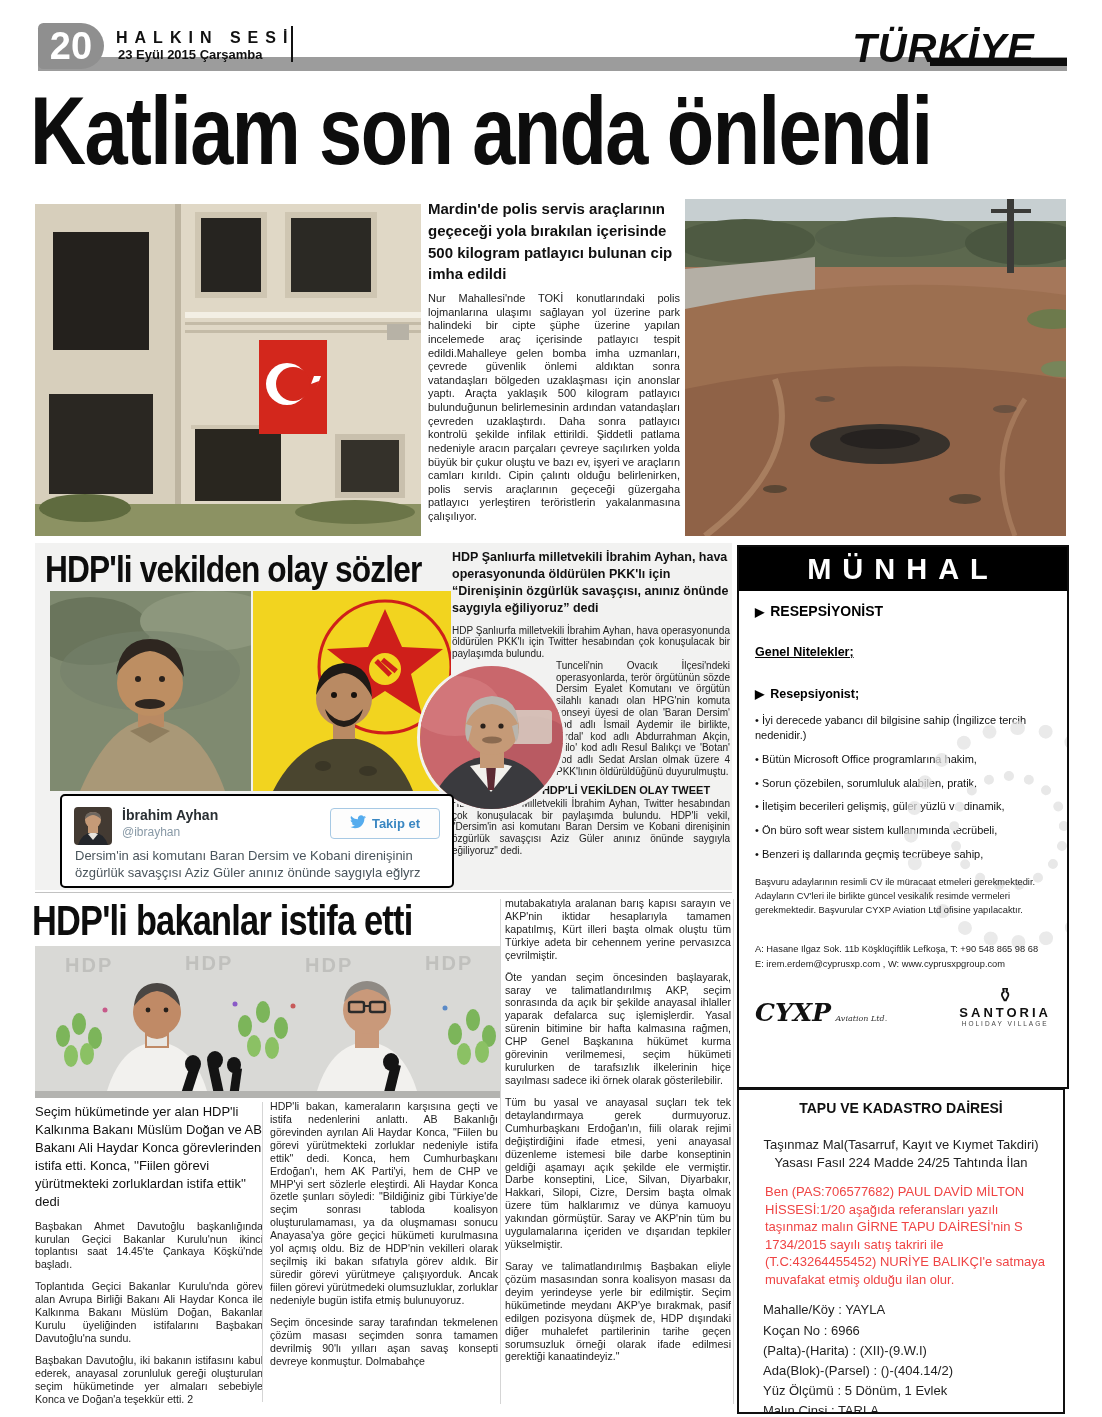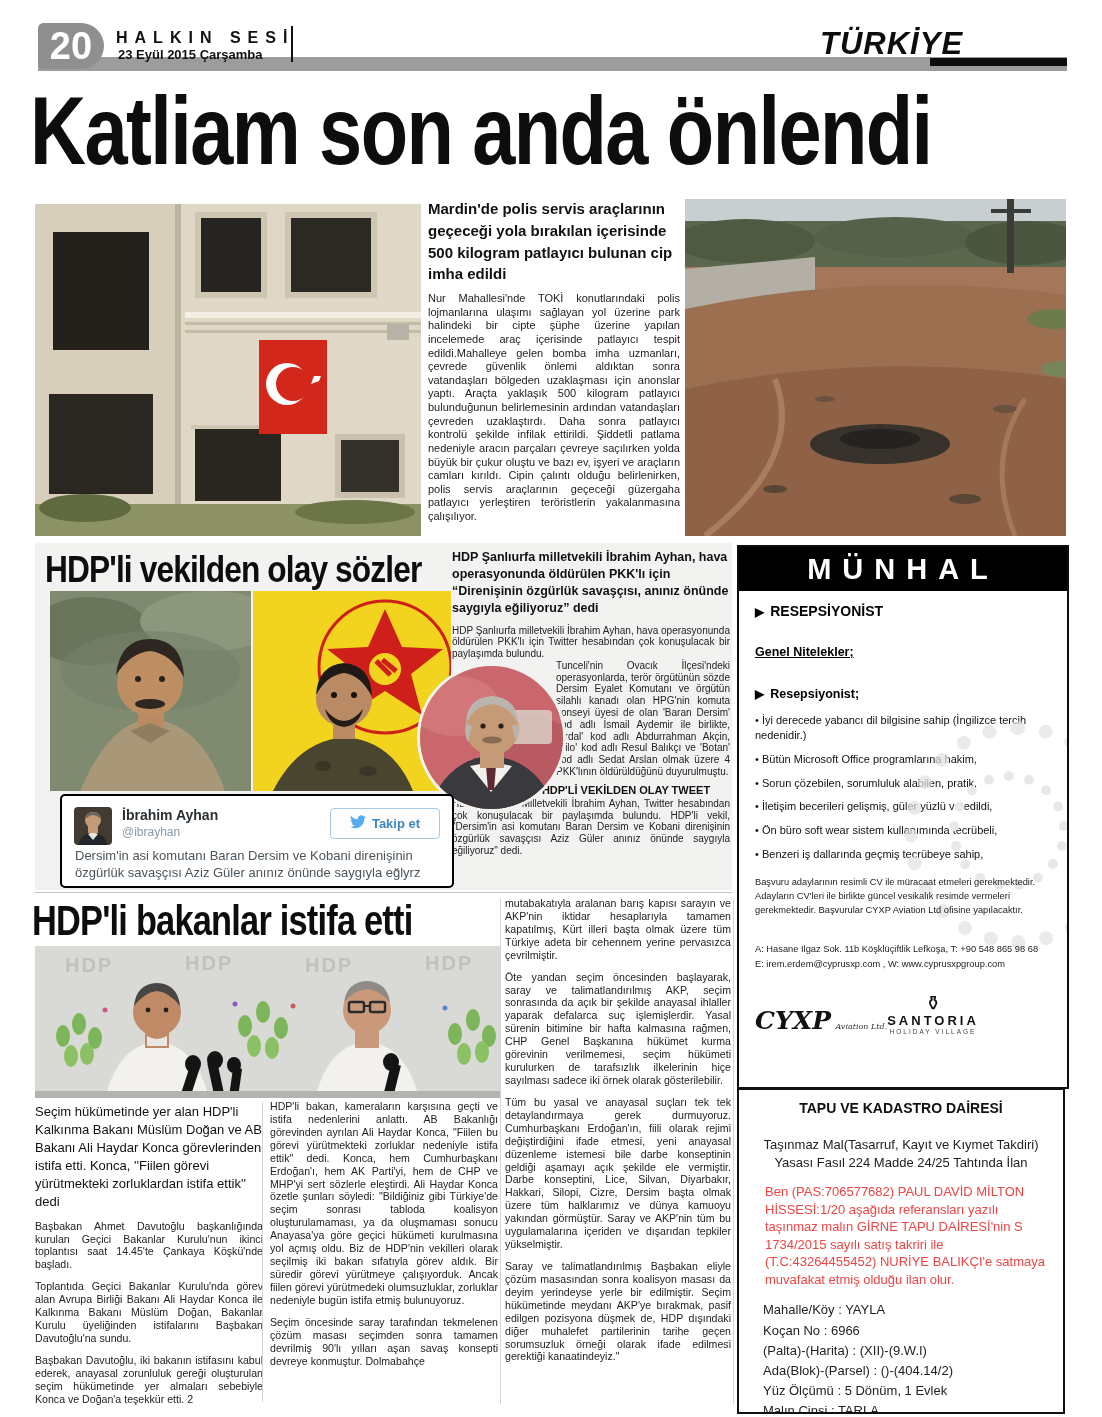--- a/index.html
+++ b/index.html
@@ -8,21 +8,21 @@
   .abs{position:absolute;}
 
   
   .hdr-graybar{left:38px;top:57px;width:1029px;height:14px;background:#9c9c9c;}
   .hdr-pagebox{left:38px;top:23px;width:66px;height:46px;background:#8f8f8f;
                border-radius:6px 26px 26px 6px;color:#fff;font-size:38px;font-weight:bold;
                display:flex;align-items:center;justify-content:center;}
   .hdr-masthead{left:116px;top:29px;font-size:16px;font-weight:bold;letter-spacing:7px;color:#111;}
   .hdr-date{left:118px;top:47px;font-size:13px;font-weight:bold;color:#111;}
   .hdr-vline{left:291px;top:26px;width:2px;height:36px;background:#111;}
-  .hdr-section{left:820px;top:26px;width:247px;text-align:left;font-size:31px;font-weight:bold;
+  .hdr-section{left:820px;top:26px;width:247px;text-align:center;font-size:40px;font-weight:bold;
                font-style:italic;letter-spacing:1px;color:#0d0d0d;}
   .hdr-blackbar{left:930px;top:58px;width:137px;height:8px;background:#0d0d0d;}
 
   
   .lead-headline{left:30px;top:80px;font-size:97px;font-weight:bold;letter-spacing:-2px;
                  color:#0d0d0d;transform:scaleX(.80);transform-origin:0 0;white-space:nowrap;line-height:1.05;}
   .lead-standfirst{left:428px;top:198px;width:252px;font-size:15px;font-weight:bold;line-height:1.45;color:#111;}
   .lead-body{left:428px;top:292px;width:252px;font-size:11px;line-height:1.24;text-align:justify;color:#222;}
   .photo-frame{overflow:hidden;background:#ddd;}
   .ph-building{left:35px;top:204px;width:386px;height:332px;}
@@ -66,21 +66,21 @@
   .ad-row{position:relative;}
   .ad-position{font-size:14px;font-weight:bold;color:#000;}
   .ad-arrow{font-size:12px;margin-right:6px;}
   .ad-qual{margin-top:26px;font-size:12.5px;font-weight:bold;text-decoration:underline;color:#000;}
   .ad-subpos{margin-top:28px;font-size:12.5px;font-weight:bold;color:#000;}
   .ad-bullets{margin-top:12px;}
   .ad-bullet{font-size:11px;color:#111;margin-bottom:9px;line-height:1.35;}
   .ad-bullet::before{content:"• ";}
   .ad-note{margin-top:14px;font-size:9.3px;line-height:1.5;color:#222;}
   .ad-contact{margin-top:24px;font-size:9.3px;line-height:1.6;color:#222;}
-  .ad-logos{margin-top:22px;display:flex;align-items:flex-end;}
+  .ad-logos{margin-top:14px;display:flex;justify-content:space-between;align-items:flex-end;}
   .ad-logo-left{font-family:"DejaVu Serif",serif;font-style:italic;font-weight:bold;font-size:25px;color:#111;}
   .ad-logo-left-sub{font-family:"DejaVu Serif",serif;font-style:italic;font-size:8px;color:#333;}
   .ad-logo-right{text-align:center;color:#111;}
   .ad-amphora{font-size:20px;line-height:1;}
   .ad-logo-right-name{font-size:13px;letter-spacing:3px;font-weight:bold;}
   .ad-logo-right-sub{font-size:6.5px;letter-spacing:2px;color:#444;}
 
   
   .rule-h{left:35px;top:892px;width:697px;height:1px;background:#c2c2c2;}
   .bak-headline{left:32px;top:896px;font-size:43px;font-weight:bold;letter-spacing:-1px;color:#0d0d0d;
@@ -281,21 +281,21 @@
         <span class="ad-arrow">▶</span><span>RESEPSİYONİST</span>
       </div>
       <div class="ad-row ad-qual">Genel Nitelekler;</div>
       <div class="ad-row ad-subpos">
         <span class="ad-arrow">▶</span><span>Resepsiyonist;</span>
       </div>
       <div class="ad-bullets">
         <div class="ad-bullet">İyi derecede yabancı dil bilgisine sahip (İngilizce tercih nedenidir.)</div>
         <div class="ad-bullet">Bütün Microsoft Office programlarına hakim,</div>
         <div class="ad-bullet">Sorun çözebilen, sorumluluk alabilen, pratik,</div>
-        <div class="ad-bullet">İletişim becerileri gelişmiş, güler yüzlü ve edildi,</div>
+        <div class="ad-bullet">İletişim becerileri gelişmiş, güler yüzlü ve dinamik,</div>
         <div class="ad-bullet">Ön büro soft wear sistem kullanımında tecrübeli,</div>
         <div class="ad-bullet">Benzeri iş dallarında geçmiş tecrübeye sahip,</div>
       </div>
       <div class="ad-row ad-note">Başvuru adaylarının resimli CV ile müracaat etmeleri gerekmektedir. Adayların CV'leri ile birlikte güncel vesikalık resimde vermeleri gerekmektedir. Başvurular CYXP Aviation Ltd ofisine yapılacaktır.</div>
       <div class="ad-row ad-contact">
         <div>A: Hasane Ilgaz Sok. 11b Köşklüçiftlik Lefkoşa, T: +90 548 865 98 68</div>
         <div>E: irem.erdem@cyprusxp.com , W: www.cyprusxpgroup.com</div>
       </div>
       <div class="ad-logos">
         <div>
@@ -384,21 +384,21 @@
     <div class="bak-p">Toplantıda Geçici Bakanlar Kurulu'nda görev alan Avrupa Birliği Bakanı Ali Haydar Konca ile Kalkınma Bakanı Müslüm Doğan, Bakanlar Kurulu üyeliğinden istifalarını Başbakan Davutoğlu'na sundu.</div>
     <div class="bak-p">Başbakan Davutoğlu, iki bakanın istifasını kabul ederek, anayasal zorunluluk gereği oluşturulan seçim hükümetinde yer almaları sebebiyle Konca ve Doğan'a teşekkür etti. 2</div>
   </div>
 
   <div class="abs bak-col2">
     <div class="bak-p" style="margin-top:0;">HDP'li bakan, kameraların karşısına geçti ve istifa nedenlerini anlattı. AB Bakanlığı görevinden ayrılan Ali Haydar Konca, "Fiilen bu görevi yürütmekteki zorluklar nedeniyle istifa ettik" dedi. Konca, hem Cumhurbaşkanı Erdoğan'ı, hem AK Parti'yi, hem de CHP ve MHP'yi sert sözlerle eleştirdi. Ali Haydar Konca özetle şunları söyledi: "Bildiğiniz gibi Türkiye'de seçim sonrası tabloda koalisyon oluşturulamaması, ya da oluşmaması sonucu Anayasa'ya göre geçici hükümeti kurulmasına yol açmış oldu. Biz de HDP'nin vekilleri olarak seçilmiş iki bakan sıfatıyla görev aldık. Bir süredir görevi yürütmeye çalışıyorduk. Ancak fiilen görevi yürütmedeki olumsuzluklar, zorluklar nedeniyle bugün istifa etmiş bulunuyoruz.</div>
     <div class="bak-p">Seçim öncesinde saray tarafından tekmelenen çözüm masası seçimden sonra tamamen devrilmiş 90'lı yılları aşan savaş konsepti devreye konmuştur. Dolmabahçe</div>
   </div>
 
   <div class="abs bak-col3">
-    <div class="bak-p" style="margin-top:0;">mutabakatıyla aralanan barış kapısı sarayın ve AKP'nin iktidar hesaplarıyla tamamen kapatılmış, Kürt illeri başta olmak üzere tüm Türkiye adeta bir cehennem yerine pervasızca çevrilmiştir.</div>
+    <div class="bak-p" style="margin-top:0;">mutabakatıyla aralanan barış kapısı sarayın ve AKP'nin iktidar hesaplarıyla tamamen kapatılmış, Kürt illeri başta olmak oluştu tüm Türkiye adeta bir cehennem yerine pervasızca çevrilmiştir.</div>
     <div class="bak-p">Öte yandan seçim öncesinden başlayarak, saray ve talimatlandırılmış AKP, seçim sonrasında da açık bir şekilde anayasal ihlaller yaparak defalarca suç işlemişlerdir. Yasal sürenin bitimine bir hafta kalmasına rağmen, CHP Genel Başkanına hükümet kurma görevinin verilmemesi, seçim hükümeti kurulurken de tarafsızlık ilkelerinin hiçe sayılması sadece iki örnek olarak gösterilebilir.</div>
     <div class="bak-p">Tüm bu yasal ve anayasal suçları tek tek detaylandırmaya gerek durmuyoruz. Cumhurbaşkanı Erdoğan'ın, fiili olarak rejimi değiştirdiğini ifade etmesi, yeni anayasal düzenleme istemesi bile darbe konseptinin geldiği aşamayı açık şekilde ele vermiştir. Darbe konseptini, Lice, Silvan, Diyarbakır, Hakkari, Silopi, Cizre, Dersim başta olmak üzere tüm halklarımız ve dünya kamuoyu yakından görmüştür. Saray ve AKP'nin tüm bu uygulamalarına içeriden ve dışarıdan tepkiler yükselmiştir.</div>
     <div class="bak-p">Saray ve talimatlandırılmış Başbakan eliyle çözüm masasından sonra koalisyon masası da deyim yerindeyse yerle bir edilmiştir. Seçim hükümetinde meydanı AKP'ye bırakmak, pasif edilgen pozisyona düşmek de, HDP dışındaki diğer muhalefet partilerinin tarihe geçen sorumsuzluk örneği olarak ifade edilmesi gerektiği kanaatindeyiz."</div>
   </div>
 
   <div class="abs vline-col vl1"></div>
   <div class="abs vline-col vl2"></div>
   <div class="abs vline-col vl3"></div>
 
   <div class="abs tapu-box">

